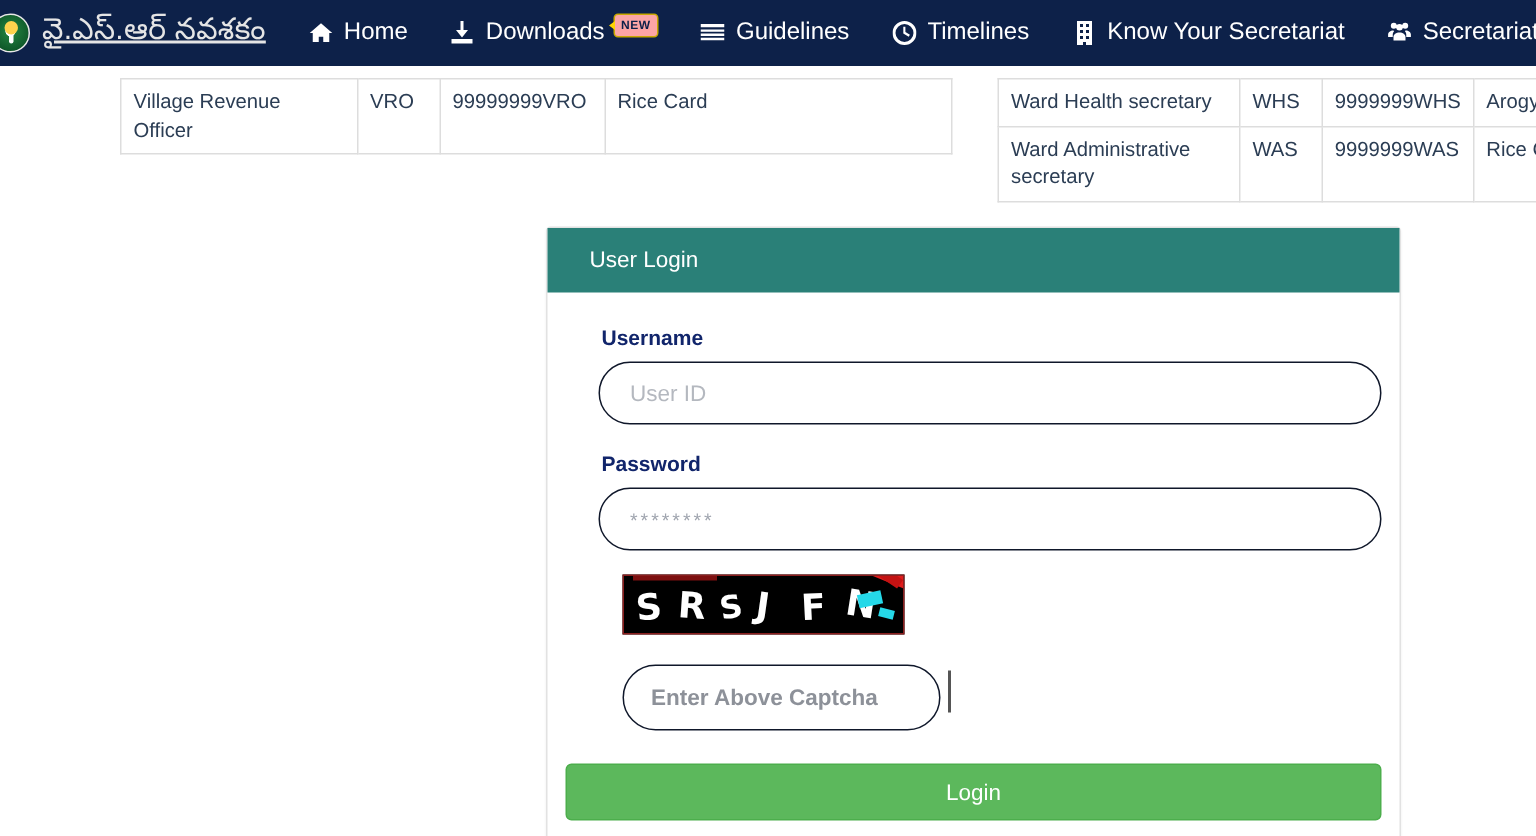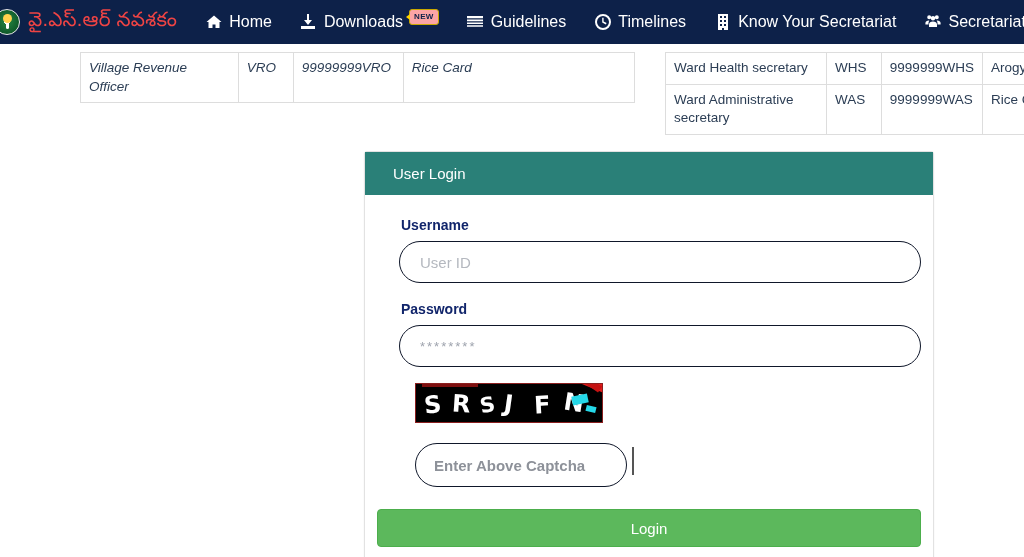--- a/index.html
+++ b/index.html
@@ -40,24 +40,25 @@
   }
   .brand-logo::before {
     content: "";
     position: absolute; left: 50%; top: 4px;
     width: 9px; height: 9px; margin-left: -4.5px;
     border-radius: 50%;
     background: #ffd24d;
     z-index: 1;
   }
   .brand-text {
-    color: #ef4444;
+    color: #e5e5e5;
     font-size: 20px;
     font-family: "Liberation Sans", "DejaVu Sans", sans-serif;
     letter-spacing: .2px;
+    text-decoration: underline;
   }
   .nav-item {
     display: flex; align-items: center;
     color: #ffffff;
     font-size: 16px;
     padding: 0 14px;
     height: 44px;
     cursor: pointer;
     position: relative;
   }
@@ -101,21 +102,21 @@
     color: #2b3d54;
     background: #ffffff;
   }
   .data-table td {
     border: 1px solid #dddddd;
     padding: 6px 8px;
     vertical-align: top;
     line-height: 1.38;
     font-weight: 400;
   }
-  #table-left { left: 80px; top: 52px; width: 555px; font-style: italic; }
+  #table-left { left: 80px; top: 52px; width: 555px; }
   #table-left td:nth-child(1) { width: 158px; }
   #table-left td:nth-child(2) { width: 55px; }
   #table-left td:nth-child(3) { width: 110px; }
   #table-left td:nth-child(4) { width: 232px; }
 
   #table-right { left: 665px; top: 52px; width: 430px; }
   #table-right td:nth-child(1) { width: 162px; }
   #table-right td:nth-child(2) { width: 55px; }
   #table-right td:nth-child(3) { width: 100px; }
   #table-right td:nth-child(4) { width: 113px; white-space: nowrap; }

